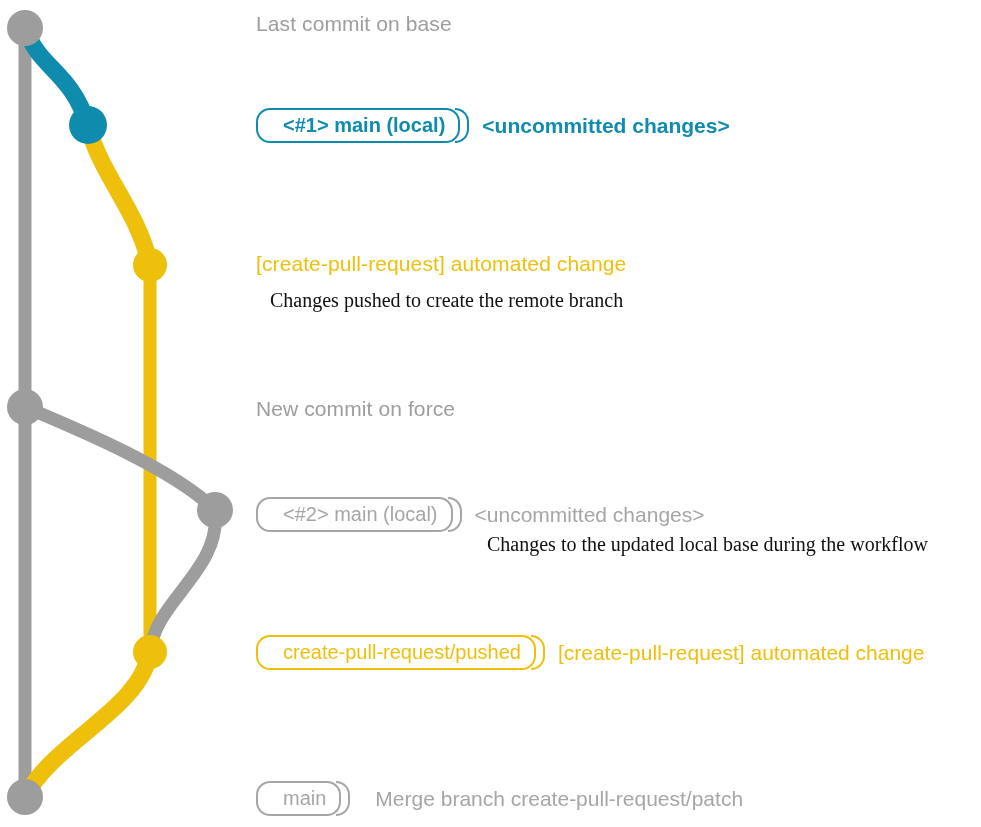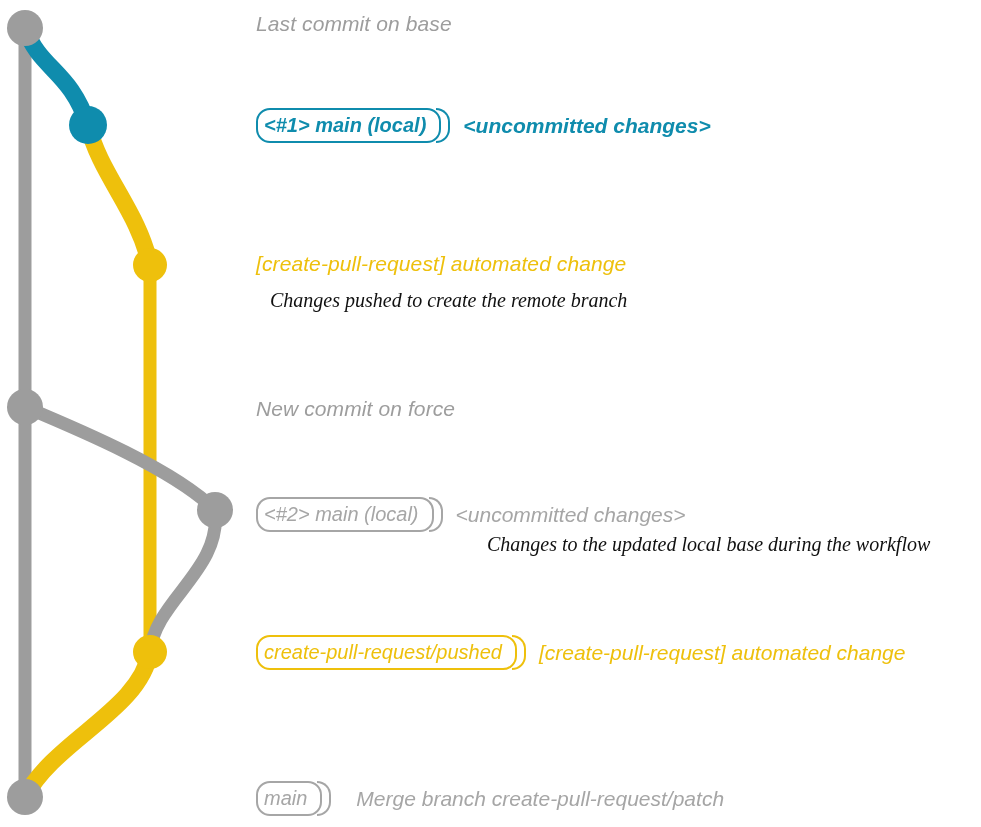--- a/index.html
+++ b/index.html
@@ -7,21 +7,20 @@
     padding: 0;
     background: #ffffff;
   }
   #canvas {
     position: relative;
     width: 981px;
     height: 827px;
     background: #ffffff;
     overflow: hidden;
     font-family: "Liberation Sans", sans-serif;
-    font-style: italic;
   }
   #graph-svg {
     position: absolute;
     left: 0;
     top: 0;
     width: 981px;
     height: 827px;
   }
   .row {
     position: absolute;
@@ -40,21 +39,21 @@
   
   .pill-wrap {
     position: relative;
     display: inline-block;
   }
   .pill {
     position: relative;
     display: inline-block;
     border: 2px solid currentColor;
     border-radius: 14px;
-    padding: 5px 13px 6px 6px;
+    padding: 5px 13px 6px 25px;
     font-size: 20px;
     line-height: 1;
     white-space: nowrap;
     box-sizing: border-box;
   }
   .pill-notch {
     position: absolute;
     right: -9px;
     top: 0;
     bottom: 0;

